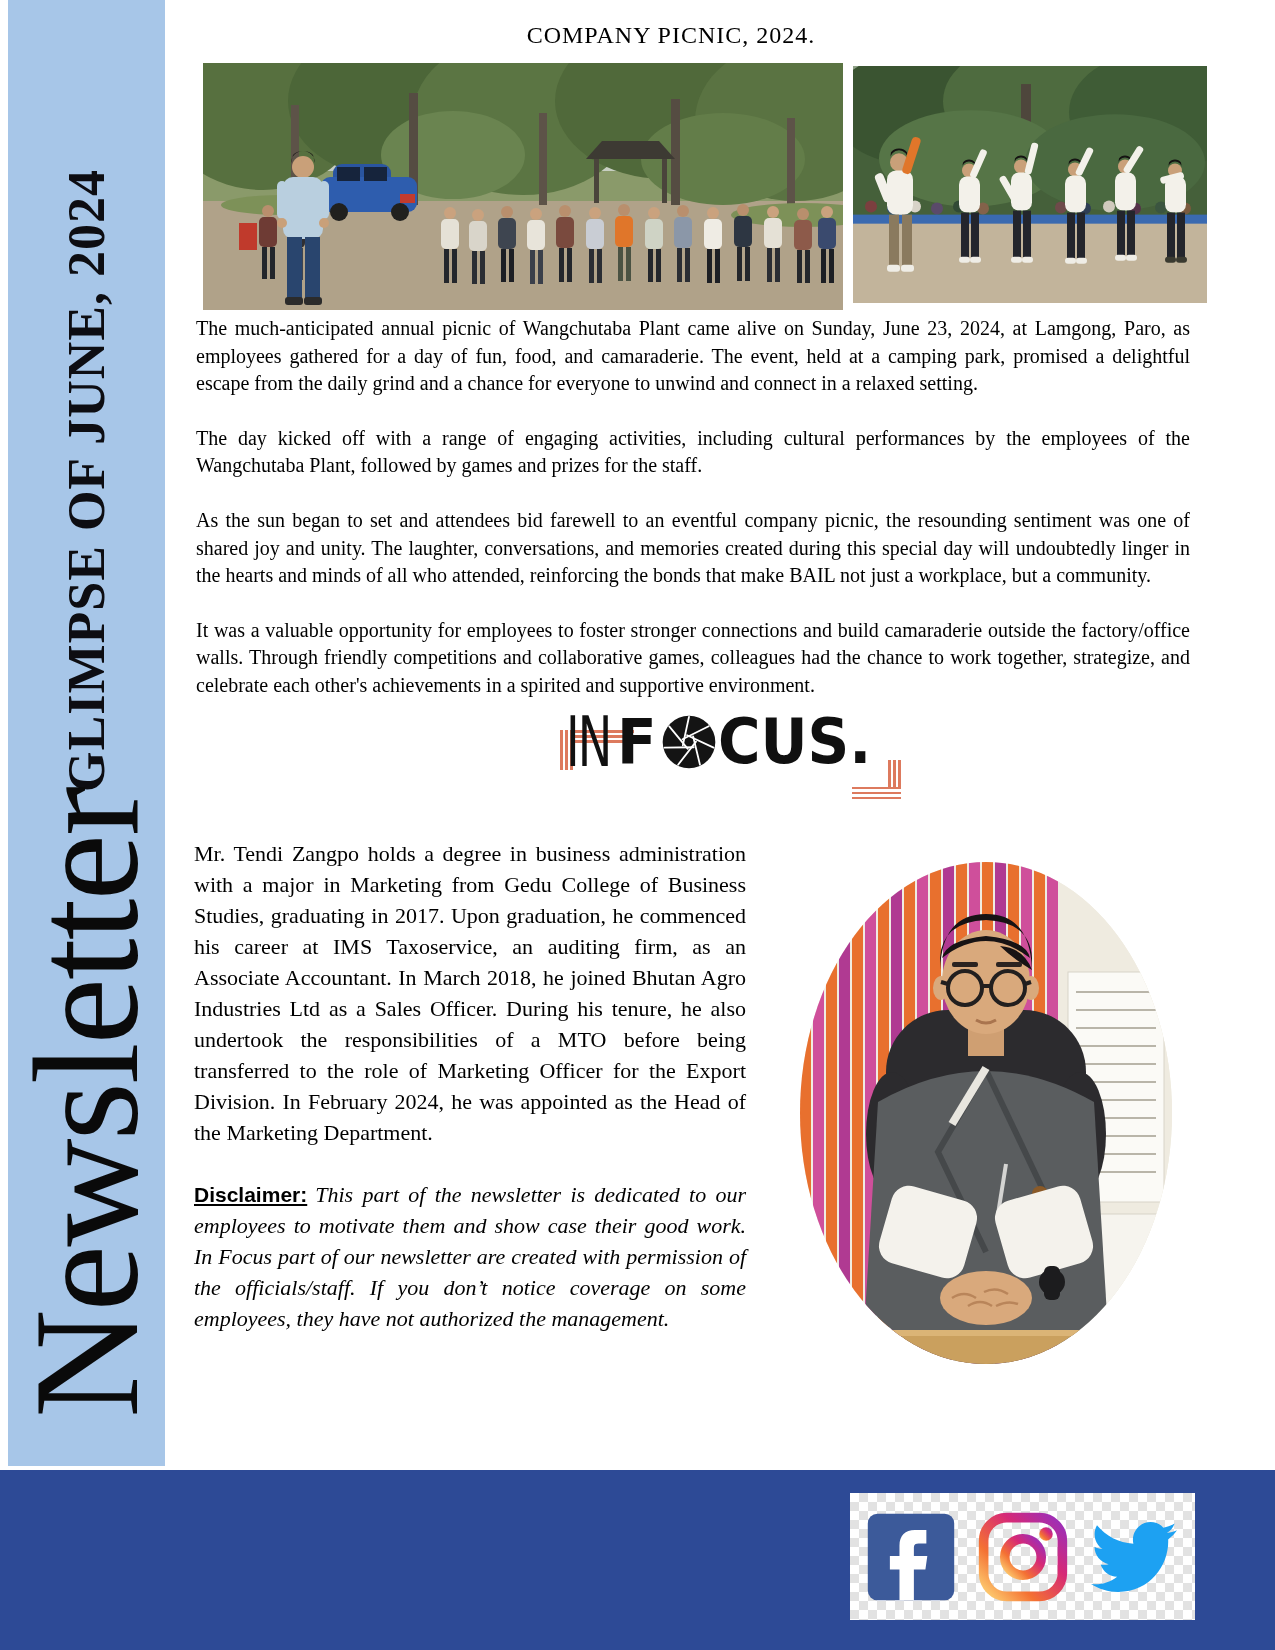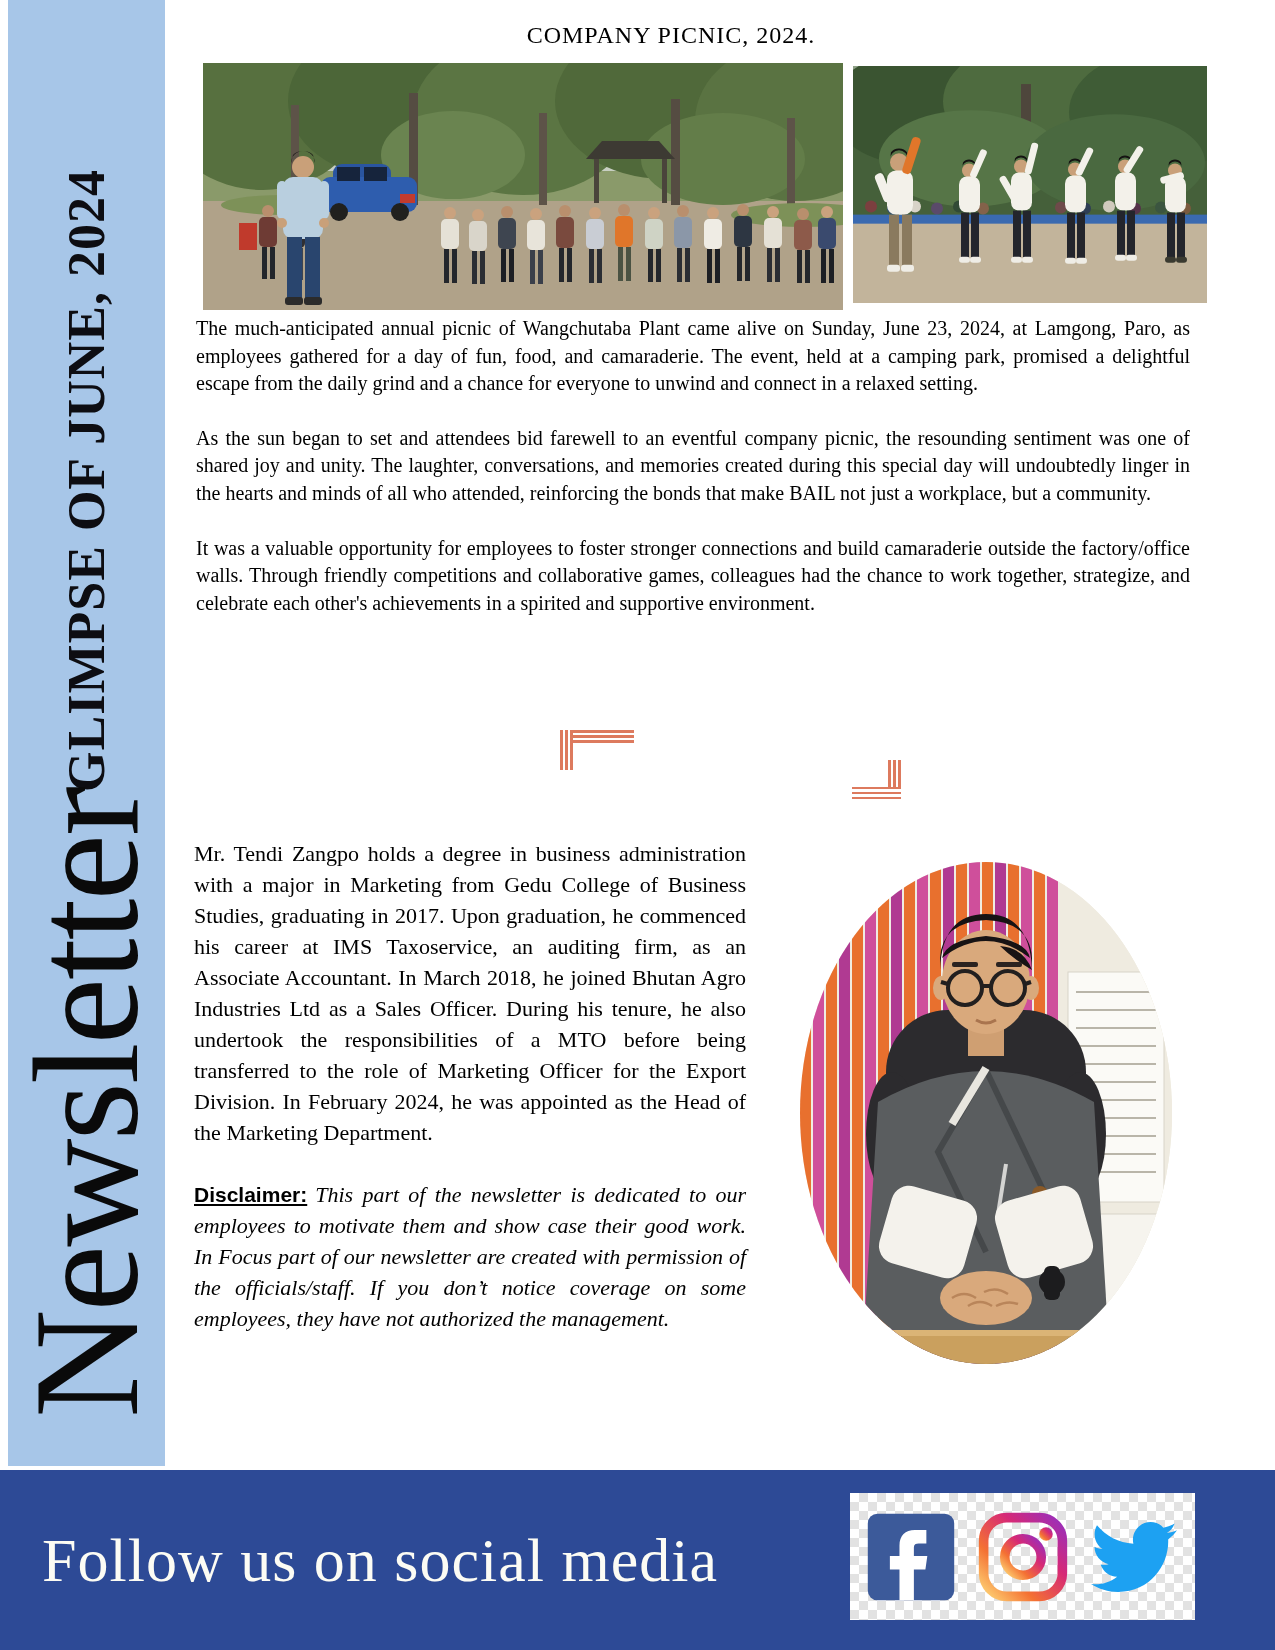--- a/index.html
+++ b/index.html
@@ -334,27 +334,45 @@
         <rect x="12" y="42" width="8" height="46" fill="#23252c"></rect>
         <rect x="0" y="86" width="11" height="6" rx="3" fill="#3a3a30"></rect>
           <rect x="11" y="86" width="11" height="6" rx="3" fill="#3a3a30"></rect>
       </g>
     </g>
   </svg>
 </div>
 
 <div class="article">
   <p>The much-anticipated annual picnic of Wangchutaba Plant came alive on Sunday, June 23, 2024, at Lamgong, Paro, as employees gathered for a day of fun, food, and camaraderie. The event, held at a camping park, promised a delightful escape from the daily grind and a chance for everyone to unwind and connect in a relaxed setting.</p>
+  <p>The day kicked off with a range of engaging activities, including cultural performances by the employees of the Wangchutaba Plant, followed by games and prizes for the staff.</p>
   <p>As the sun began to set and attendees bid farewell to an eventful company picnic, the resounding sentiment was one of shared joy and unity. The laughter, conversations, and memories created during this special day will undoubtedly linger in the hearts and minds of all who attended, reinforcing the bonds that make BAIL not just a workplace, but a community.</p>
   <p>It was a valuable opportunity for employees to foster stronger connections and build camaraderie outside the factory/office walls. Through friendly competitions and collaborative games, colleagues had the chance to work together, strategize, and celebrate each other's achievements in a spirited and supportive environment.</p>
 </div>
 
 <div class="infocus">
   <div class="brk brk-h brk-tl-h"></div>
   <div class="brk brk-v brk-tl-v"></div>
+  <div class="infocus-row">
+    <span class="in-thin">IN</span>
+    <span class="focus-bold">F</span>
+    <svg class="aperture" viewBox="0 0 100 100">
+      <circle cx="50" cy="50" r="47" fill="#141414"></circle>
+      <g stroke="#ffffff" stroke-width="3.2" stroke-linecap="round">
+        <line x1="50" y1="5" x2="39" y2="56" transform="rotate(0 50 50)"></line>
+        <line x1="50" y1="5" x2="39" y2="56" transform="rotate(51.4 50 50)"></line>
+        <line x1="50" y1="5" x2="39" y2="56" transform="rotate(102.8 50 50)"></line>
+        <line x1="50" y1="5" x2="39" y2="56" transform="rotate(154.2 50 50)"></line>
+        <line x1="50" y1="5" x2="39" y2="56" transform="rotate(205.6 50 50)"></line>
+        <line x1="50" y1="5" x2="39" y2="56" transform="rotate(257 50 50)"></line>
+        <line x1="50" y1="5" x2="39" y2="56" transform="rotate(308.4 50 50)"></line>
+      </g>
+    </svg>
+    <span class="focus-bold">CUS.</span>
+  </div>
   <div class="brk brk-v brk-br-v"></div>
   <div class="brk brk-h brk-br-h"></div>
 </div>
 
 <div class="profile-text">
   <p>Mr. Tendi Zangpo holds a degree in business administration with a major in Marketing from Gedu College of Business Studies, graduating in 2017. Upon graduation, he commenced his career at IMS Taxoservice, an auditing firm, as an Associate Accountant. In March 2018, he joined Bhutan Agro Industries Ltd as a Sales Officer. During his tenure, he also undertook the responsibilities of a MTO before being transferred to the role of Marketing Officer for the Export Division. In February 2024, he was appointed as the Head of the Marketing Department.</p>
   <p>
     <span class="disclaimer-label">Disclaimer:</span><span class="disclaimer-body">This part of the newsletter is dedicated to our employees to motivate them and show case their good work. In Focus part of our newsletter are created with permission of the officials/staff. If you don’t notice coverage on some employees, they have not authorized the management.</span>
   </p>
 </div>
@@ -446,21 +464,20 @@
       <path d="M184 430 Q196 424 208 432"></path>
       <path d="M196 444 Q208 438 218 442"></path>
     </g>
 
     <rect x="0" y="468" width="372" height="34" fill="#caa05e"></rect>
     <rect x="0" y="468" width="372" height="6" fill="#dbb476"></rect>
   </svg>
 </div>
 
 <div class="footer">
-  <div class="follow-text">Follow us on social media</div>
   <div class="social-box">
     <div class="social-icon">
       <svg viewBox="0 0 100 100" width="96" height="96">
         <rect x="5" y="5" width="90" height="90" rx="10" fill="#3c5a9a"></rect>
         <path d="M66 22 H54 c-10 0 -16 6 -16 16 v11 H28 v14 h10 v32 h15 V63 h12 l2 -14 H53 v-9 c0 -3 2 -4 5 -4 h8 z" fill="#ffffff"></path>
       </svg>
     </div>
     <div class="social-icon">
       <svg viewBox="0 0 100 100" width="96" height="96">
         <defs>

